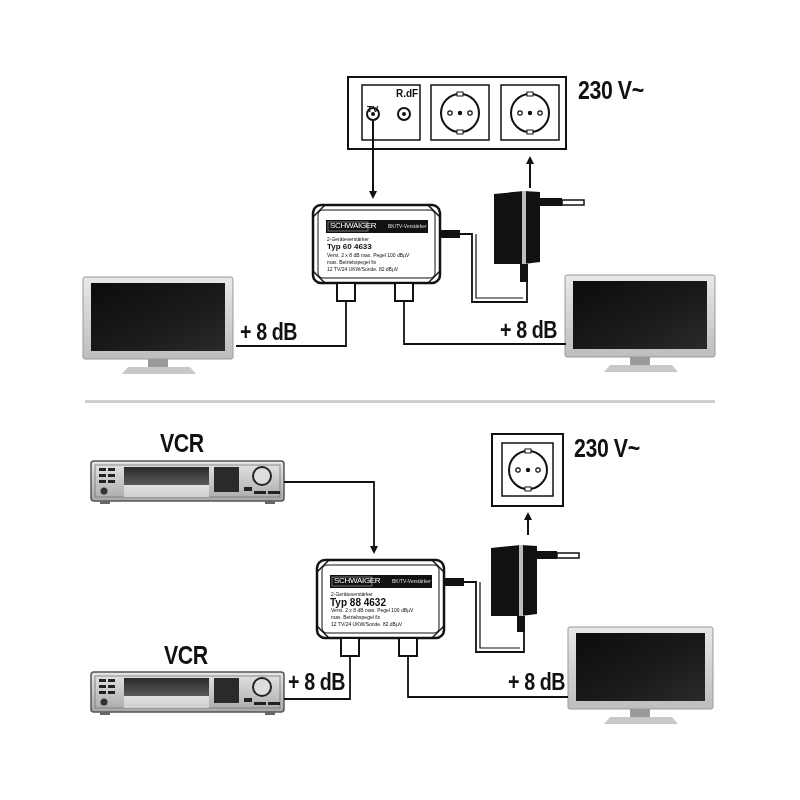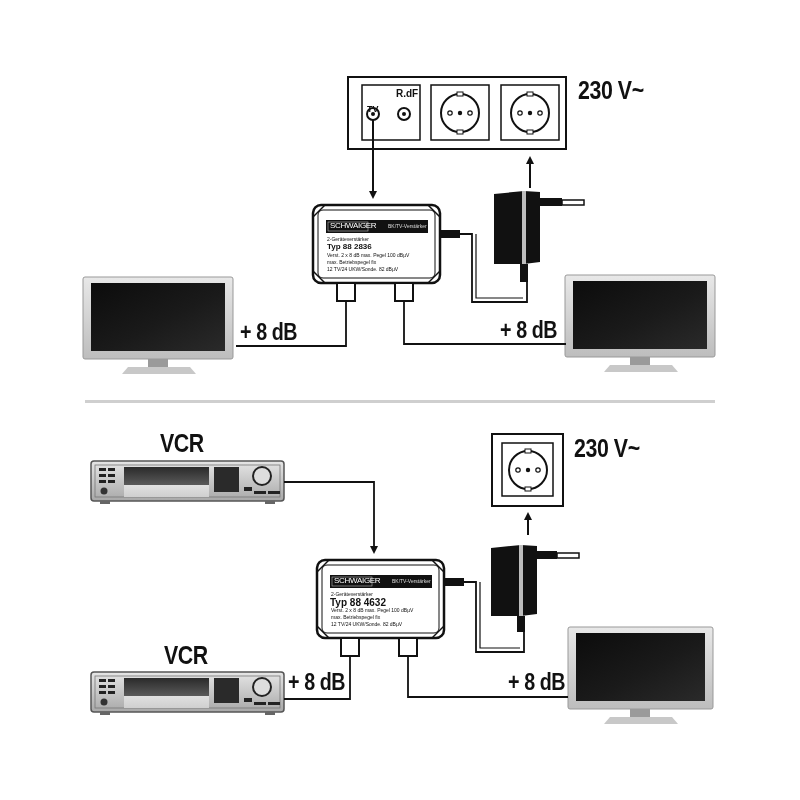--- a/index.html
+++ b/index.html
@@ -215,21 +215,21 @@
 </svg>
 
 <div class="amp-text" style="left:367px;top:88px;font-size:9px;font-weight:bold;margin-top:16px;">TV</div>
 <div class="amp-text" style="left:396px;top:88px;font-size:10px;font-weight:bold;">R.dF</div>
 
 <div class="label big" style="left:578px;top:75px;">230 V~</div>
 
 <div class="amp-text" style="left:330px;top:221px;font-size:8px;color:#fff;letter-spacing:-0.3px;">SCHWAIGER</div>
 <div class="amp-text" style="left:388px;top:223px;font-size:5px;color:#ddd;">BK/TV-Verstärker</div>
 <div class="amp-text" style="left:327px;top:236px;font-size:5px;">2-Geräteverstärker</div>
-<div class="amp-text" style="left:327px;top:242px;font-size:8px;font-weight:bold;">Typ 88 2836</div>
+<div class="amp-text" style="left:327px;top:242px;font-size:8px;font-weight:bold;">Typ 60 4633</div>
 <div class="amp-text" style="left:327px;top:252px;font-size:5px;">Verst. 2 x 8 dB max. Pegel 100 dBµV</div>
 <div class="amp-text" style="left:327px;top:259px;font-size:5px;">max. Betriebspegel fix</div>
 <div class="amp-text" style="left:327px;top:266px;font-size:5px;">12 TV/24 UKW/Sonde. 82 dBµV</div>
 
 <div class="label gain" style="left:240px;top:318px;">+ 8 dB</div>
 <div class="label gain" style="left:500px;top:316px;">+ 8 dB</div>
 
 <div class="label big" style="left:574px;top:433px;">230 V~</div>
 <div class="label vcrlbl" style="left:160px;top:428px;">VCR</div>
 <div class="label vcrlbl" style="left:164px;top:640px;">VCR</div>

